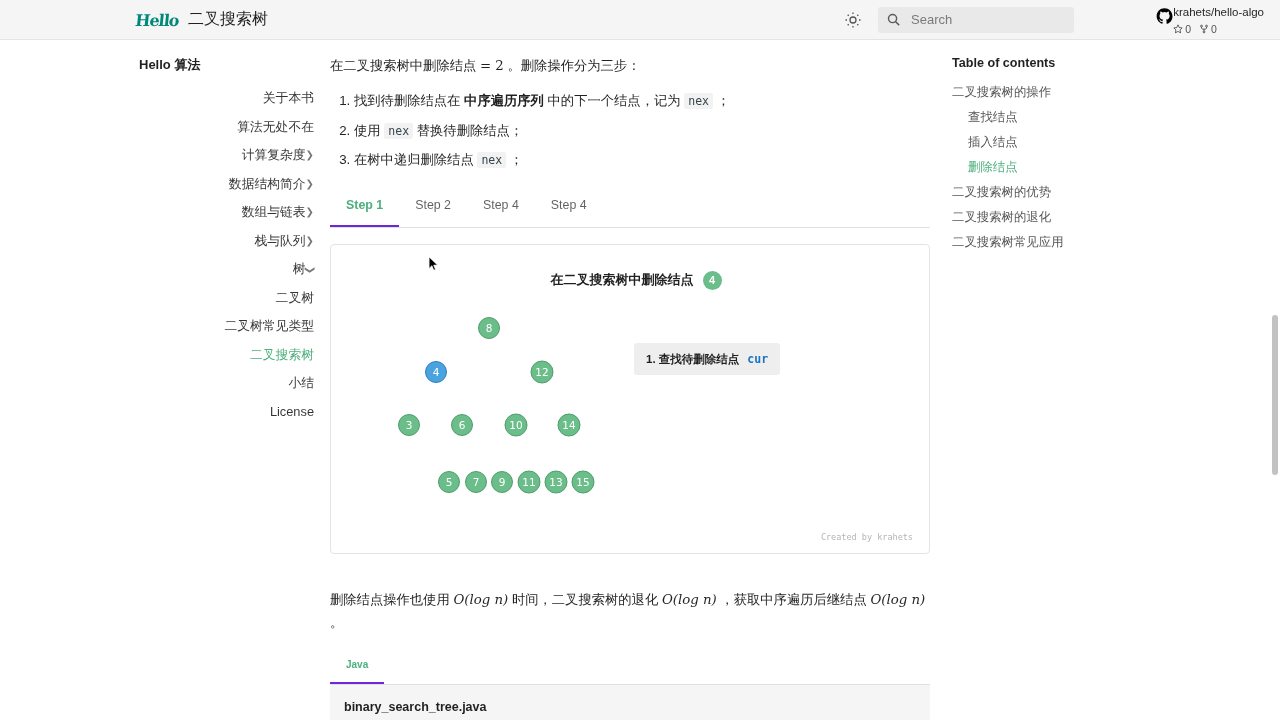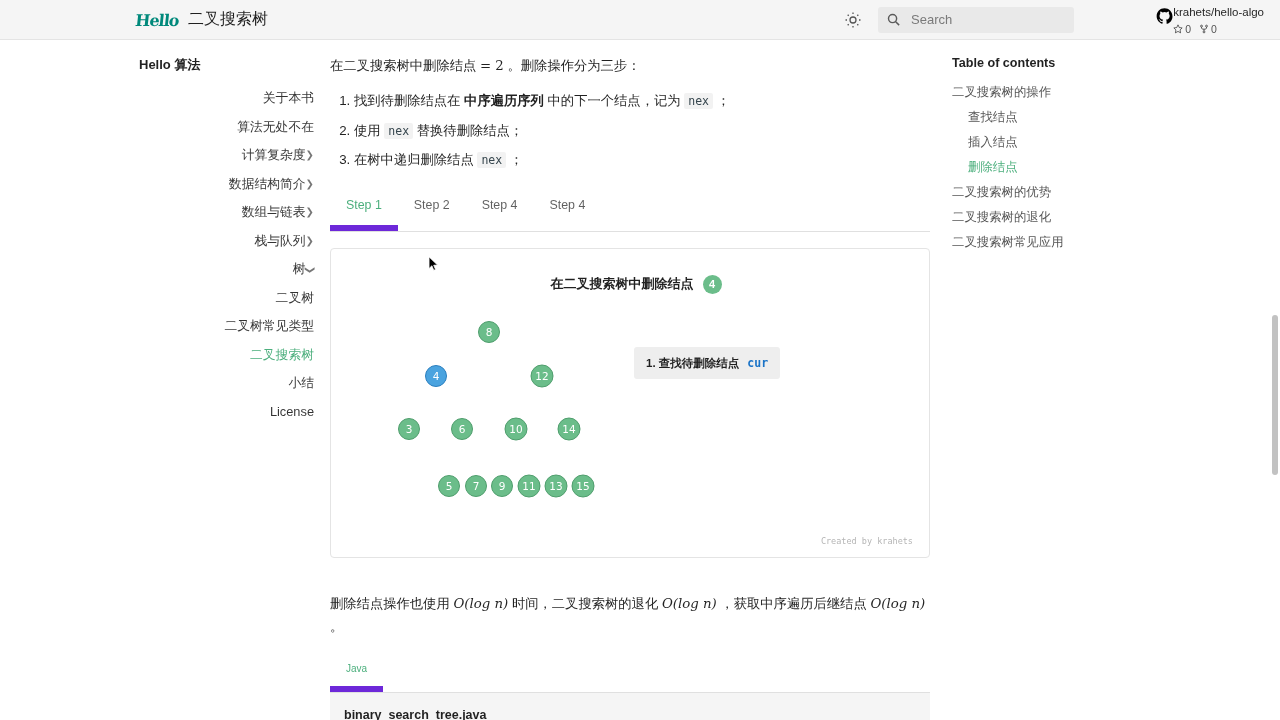--- a/index.html
+++ b/index.html
@@ -140,22 +140,22 @@
     margin-top: 14px;
     font-size: 12.4px;
   }
   .tab {
     padding: 8px 16px;
     color: #000000a0;
     cursor: pointer;
   }
   .tab.active {
     color: #4caf7d;
-    border-bottom: 6px solid #6d28d9;
-    font-weight: 400;
+    border-bottom: 2px solid #6d28d9;
+    font-weight: 700;
   }
 
   
   .figure {
     margin-top: 16px;
     border: 1px solid #e4e4e4;
     border-radius: 4px;
     height: 310px;
     position: relative;
     background: #fff;

